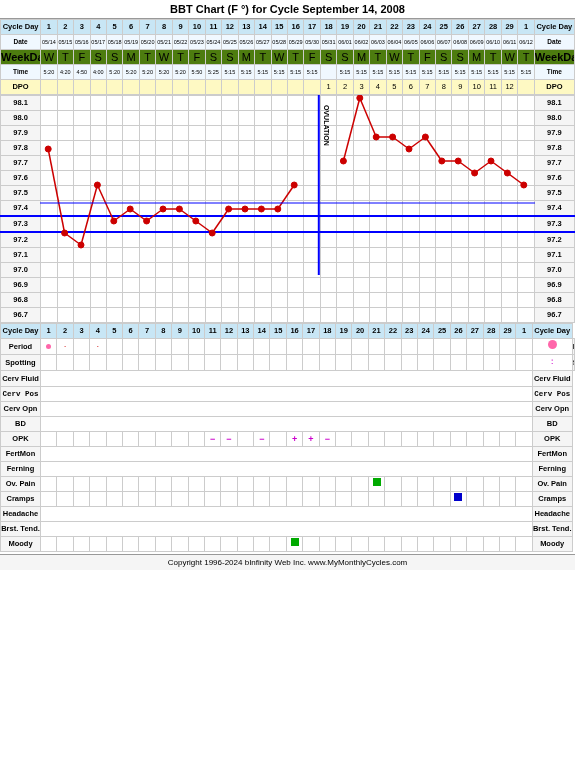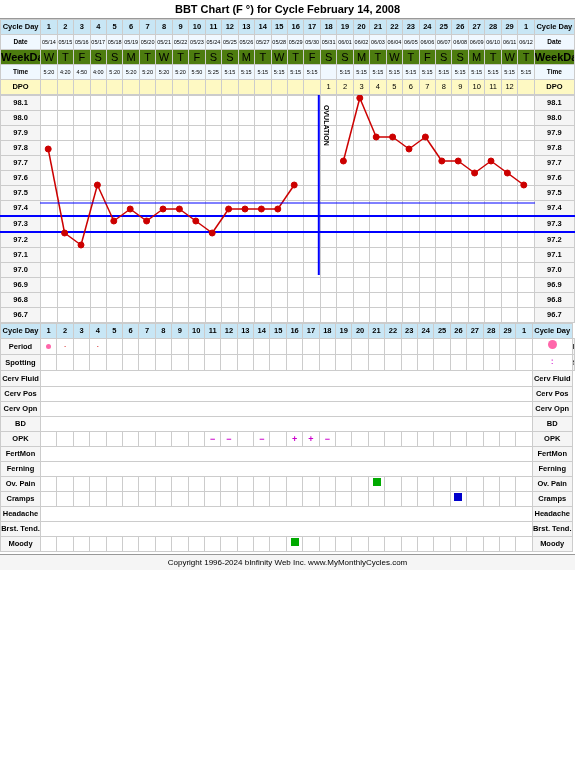--- a/index.html
+++ b/index.html
@@ -111,21 +111,21 @@
       width: 5px; height: 5px;
       background: #ff66aa;
       border-radius: 50%;
     }
     .magenta-double-dot { color: #cc00cc; font-size: 9px; }
   </style>
 </head>
 <body>
 
 <div class="page-container">
-  <div class="header">BBT Chart (F °) for Cycle February 14, 2008</div>
+  <div class="header">BBT Chart (F °) for Cycle September 14, 2008</div>
 
   <div style="overflow-x:hidden; width:575px;">
   <table class="chart-table" style="width:575px;">
 
     <colgroup>
       <col style="width:40px">
 
       <col style="width:16.4px">
           <col style="width:16.4px">
           <col style="width:16.4px">
@@ -1106,21 +1106,21 @@
       <td><span class="magenta-double-dot">∶</span></td>
       <td class="symptom-label">Spotting</td>
     </tr>
 
     <tr style="height:16px;">
       <td class="symptom-label">Cerv Fluid</td>
       <td colspan="30"></td>
       <td class="symptom-label">Cerv Fluid</td>
     </tr>
 
-    <tr style="height:14px;">
+    <tr style="height:14px;font-family:Liberation Mono, monospace;">
       <td class="symptom-label">Cerv Pos</td>
       <td colspan="30"></td>
       <td class="symptom-label">Cerv Pos</td>
     </tr>
 
 
     <tr style="height:14px;margin-left:20px;">
       <td class="symptom-label">Cerv Opn</td>
       <td colspan="30"></td>
       <td class="symptom-label">Cerv Opn</td>

